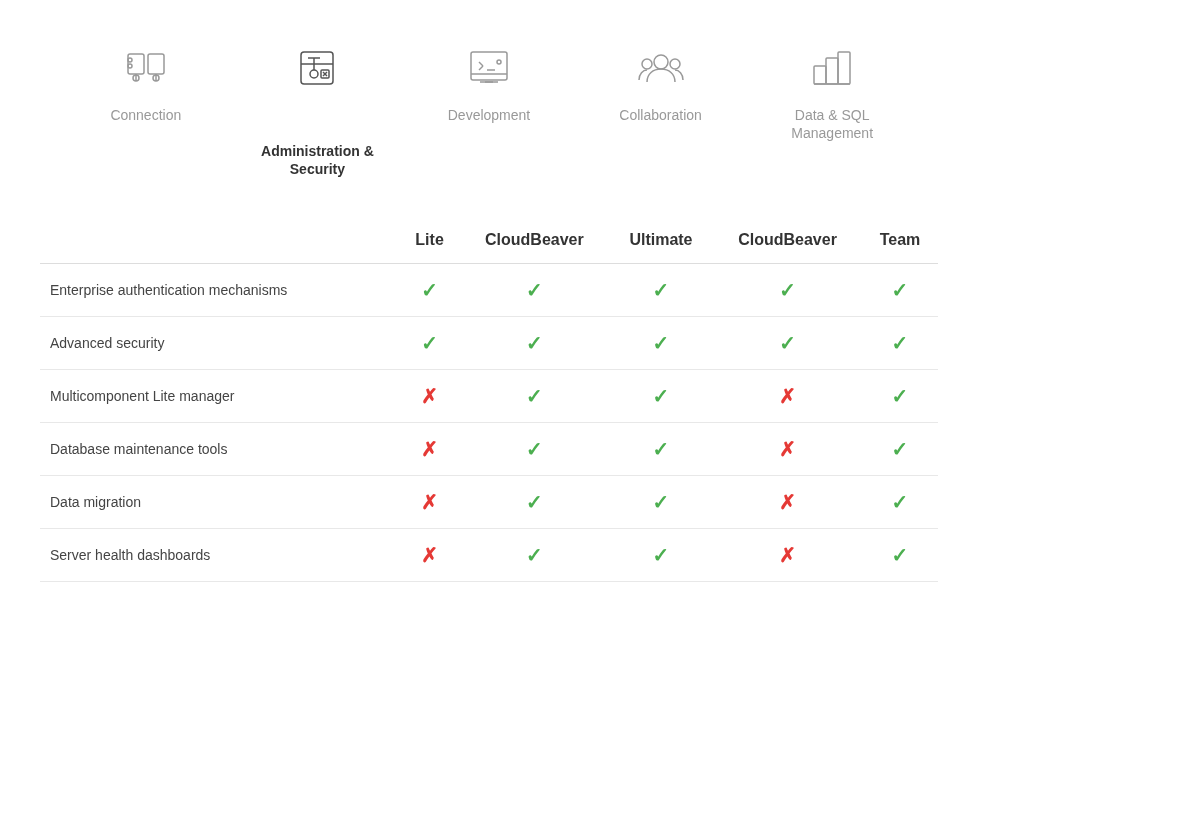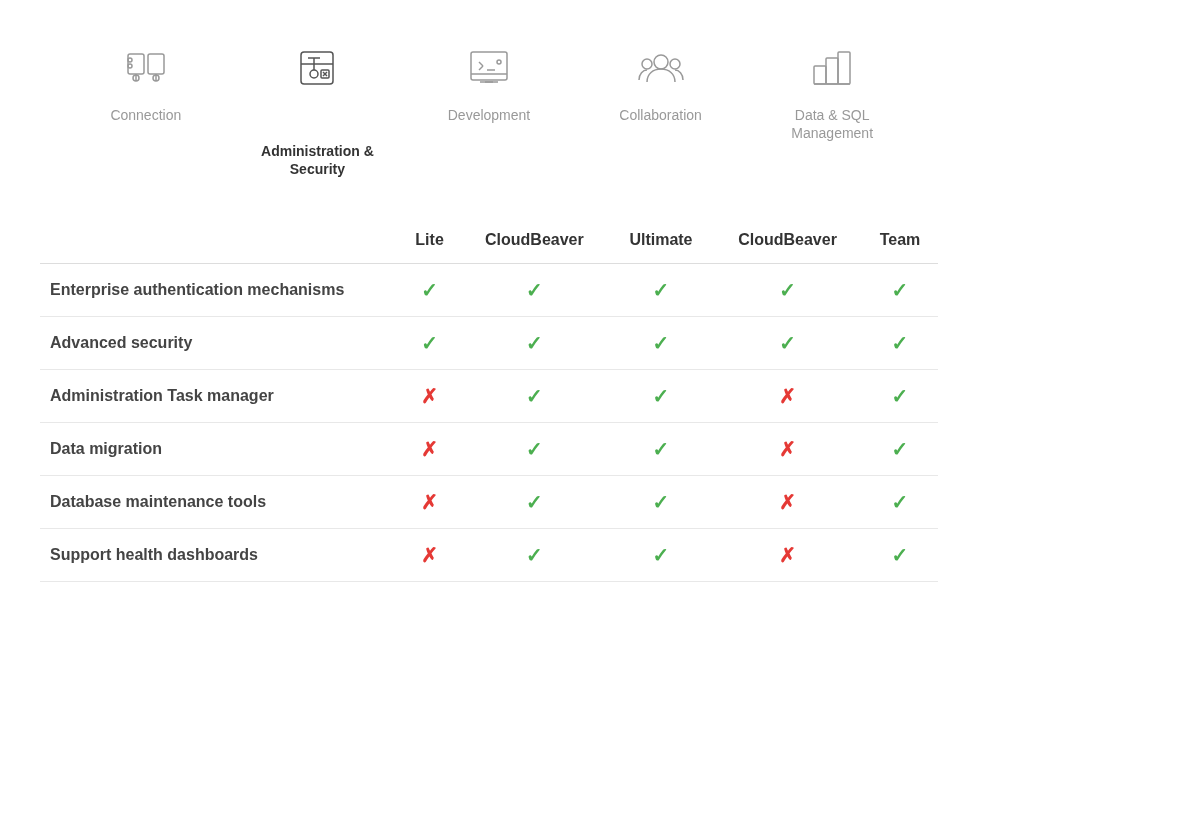--- a/index.html
+++ b/index.html
@@ -99,22 +99,21 @@
       font-size: 14px;
       color: #555;
       border-bottom: 1px solid #e8e8e8;
       text-align: center;
       vertical-align: middle;
     }
 
     .comparison-table td.feature-name {
       text-align: left;
       color: #444;
-      font-size: 16px;
-      font-weight: bold;
+      font-size: 14px;
     }
 
     .check {
       color: #4caf50;
       font-size: 20px;
       font-weight: bold;
     }
 
     .cross {
       color: #e53935;
@@ -232,45 +231,45 @@
         </tr>
         <tr>
           <td class="feature-name">Advanced security</td>
           <td><span class="check">✓</span></td>
           <td><span class="check">✓</span></td>
           <td><span class="check">✓</span></td>
           <td><span class="check">✓</span></td>
           <td><span class="check">✓</span></td>
         </tr>
         <tr>
-          <td class="feature-name">Administration Task manager</td>
+          <td class="feature-name">Multicomponent Lite manager</td>
+          <td><span class="cross">✗</span></td>
+          <td><span class="check">✓</span></td>
+          <td><span class="check">✓</span></td>
+          <td><span class="cross">✗</span></td>
+          <td><span class="check">✓</span></td>
+        </tr>
+        <tr>
+          <td class="feature-name">Database maintenance tools</td>
           <td><span class="cross">✗</span></td>
           <td><span class="check">✓</span></td>
           <td><span class="check">✓</span></td>
           <td><span class="cross">✗</span></td>
           <td><span class="check">✓</span></td>
         </tr>
         <tr>
           <td class="feature-name">Data migration</td>
           <td><span class="cross">✗</span></td>
           <td><span class="check">✓</span></td>
           <td><span class="check">✓</span></td>
           <td><span class="cross">✗</span></td>
           <td><span class="check">✓</span></td>
         </tr>
         <tr>
-          <td class="feature-name">Database maintenance tools</td>
-          <td><span class="cross">✗</span></td>
-          <td><span class="check">✓</span></td>
-          <td><span class="check">✓</span></td>
-          <td><span class="cross">✗</span></td>
-          <td><span class="check">✓</span></td>
-        </tr>
-        <tr>
-          <td class="feature-name">Support health dashboards</td>
+          <td class="feature-name">Server health dashboards</td>
           <td><span class="cross">✗</span></td>
           <td><span class="check">✓</span></td>
           <td><span class="check">✓</span></td>
           <td><span class="cross">✗</span></td>
           <td><span class="check">✓</span></td>
         </tr>
       </tbody>
   </table>
 
 </div>

